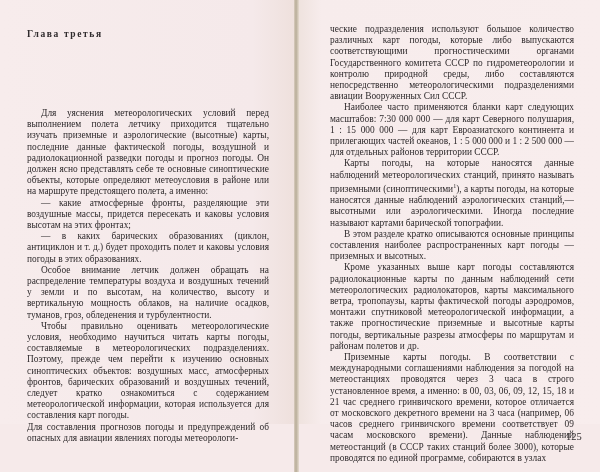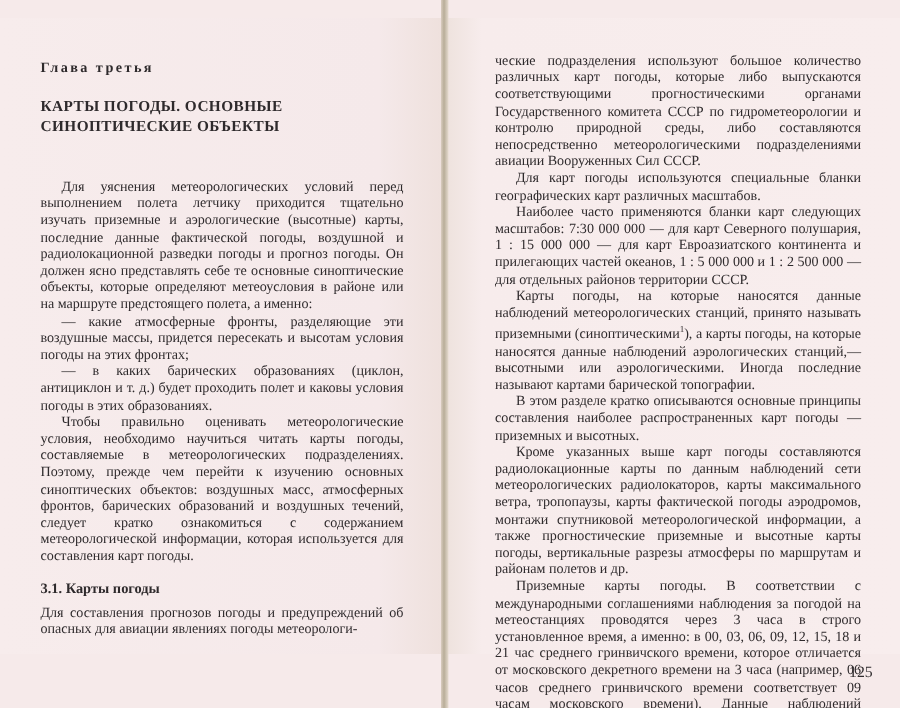--- a/index.html
+++ b/index.html
@@ -1,57 +1,52 @@
 <!DOCTYPE html>
 <html><head>
 <meta charset="utf-8">
 <style>
   html, body { margin:0; padding:0; }
   body { width:600px; height:472px; background:#f6eaea; overflow:hidden; position:relative;
          font-family:"Liberation Serif","DejaVu Serif",serif; color:#2e2a2c; }
-  .page { position:absolute; top:12px; height:424px; }
+  .page { position:absolute; top:0; height:424px; }
   .left { left:0; width:297px; background:linear-gradient(90deg,#f7ecec 0%,#f5e9ea 85%,#eee0dc 100%); }
   .right { left:297px; width:303px; background:linear-gradient(90deg,#eee2dd 0%,#f7ecec 8%,#f8eded 100%); }
   .fold { position:absolute; left:294px; top:0; width:5px; height:472px;
           background:linear-gradient(90deg,#d9ccbf,#b8ad98 40%,#e6dbd0 100%); }
   .content { position:absolute; font-size:9.4px; line-height:11.2px; text-align:justify; }
   .left .content { left:27px; width:242px; }
   .right .content { left:33px; width:244px; }
   p { margin:0; text-indent:14px; }
   p.ni { text-indent:0; }
   .chapter { position:absolute; left:27px; top:29px; font-size:9.5px; font-weight:bold; letter-spacing:1.6px; }
   .title { position:absolute; left:27px; top:53px; font-size:10.2px; font-weight:bold; line-height:13px; letter-spacing:0.3px; }
   .section { font-weight:bold; font-size:9.6px; margin:9px 0 6px 0; }
   .pnum { position:absolute; font-size:10.5px; }
   b { font-weight:normal; }
 </style>
 </head>
 <body>
 
 <div class="page left">
   <div class="chapter">Глава третья</div>
-  <div class="title">
-    <div>КАРТЫ ПОГОДЫ. ОСНОВНЫЕ</div>
-    <div>СИНОПТИЧЕСКИЕ ОБЪЕКТЫ</div>
-  </div>
   <div class="content" style="top:108px;">
     <p>Для уяснения метеорологических условий перед выполнением полета летчику приходится тщательно изучать приземные и аэрологические (высотные) карты, последние данные фактической погоды, воздушной и радиолокационной разведки погоды и прогноз погоды. Он должен ясно представлять себе те основные синоптические объекты, которые определяют метеоусловия в районе или на маршруте предстоящего полета, а именно:</p>
-    <p>— какие атмосферные фронты, разделяющие эти воздушные массы, придется пересекать и высотам условия погоды на этих фронтах;</p>
+    <p>— какие атмосферные фронты, разделяющие эти воздушные массы, придется пересекать и каковы условия высотам на этих фронтах;</p>
     <p>— в каких барических образованиях (циклон, антициклон и т. д.) будет проходить полет и каковы условия погоды в этих образованиях.</p>
+    <p>Особое внимание летчик должен обращать на распределение температуры воздуха и воздушных течений у земли и по высотам, на количество, высоту и вертикальную мощность облаков, на наличие осадков, туманов, гроз, обледенения и турбулентности.</p>
     <p>Чтобы правильно оценивать метеорологические условия, необходимо научиться читать карты погоды, составляемые в метеорологических подразделениях. Поэтому, прежде чем перейти к изучению основных синоптических объектов: воздушных масс, атмосферных фронтов, барических образований и воздушных течений, следует кратко ознакомиться с содержанием метеорологической информации, которая используется для составления карт погоды.</p>
-    <div class="section">3.1. Карты погоды</div>
     <p class="ni">Для составления прогнозов погоды и предупреждений об опасных для авиации явлениях погоды метеорологи-</p>
   </div>
   <div class="pnum" style="left:27px; top:431px;margin-top:40px;">104</div>
 </div>
 
 <div class="page right">
   <div class="content" style="top:24px;">
     <p class="ni">ческие подразделения используют большое количество различных карт погоды, которые либо выпускаются соответствующими прогностическими органами Государственного комитета СССР по гидрометеорологии и контролю природной среды, либо составляются непосредственно метеорологическими подразделениями авиации Вооруженных Сил СССР.</p>
-    <p>Для карт погоды используются специальные бланки географических карт различных масштабов.</p>
     <p>Наиболее часто применяются бланки карт следующих масштабов: 7:30 000 000 — для карт Северного полушария, 1 : 15 000 000 — для карт Евроазиатского континента и прилегающих частей океанов, 1 : 5 000 000 и 1 : 2 500 000 — для отдельных районов территории СССР.</p>
     <p><span>Карты погоды, на которые наносятся данные наблюдений метеорологических станций, принято называть </span><b>приземными</b><span> (синоптическими</span><sup style="font-size:6px">1</sup><span>), а карты погоды, на которые наносятся данные наблюдений аэрологических станций,— </span><b>высотными</b><span> или </span><b>аэрологическими</b><span>. Иногда последние называют картами барической топографии.</span></p>
     <p>В этом разделе кратко описываются основные принципы составления наиболее распространенных карт погоды — приземных и высотных.</p>
     <p>Кроме указанных выше карт погоды составляются радиолокационные карты по данным наблюдений сети метеорологических радиолокаторов, карты максимального ветра, тропопаузы, карты фактической погоды аэродромов, монтажи спутниковой метеорологической информации, а также прогностические приземные и высотные карты погоды, вертикальные разрезы атмосферы по маршрутам и районам полетов и др.</p>
     <p><b>Приземные карты погоды.</b><span> В соответствии с международными соглашениями наблюдения за погодой на метеостанциях проводятся через 3 часа в строго установленное время, а именно: в 00, 03, 06, 09, 12, 15, 18 и 21 час среднего гринвичского времени, которое отличается от московского декретного времени на 3 часа (например, 06 часов среднего гринвичского времени соответствует 09 часам московского времени). Данные наблюдений метеостанций (в СССР таких станций более 3000), которые проводятся по единой программе, собираются в узлах</span></p>
 
   </div>
   <div class="pnum" style="left:269px; top:431px;">125</div>
 </div>
 

